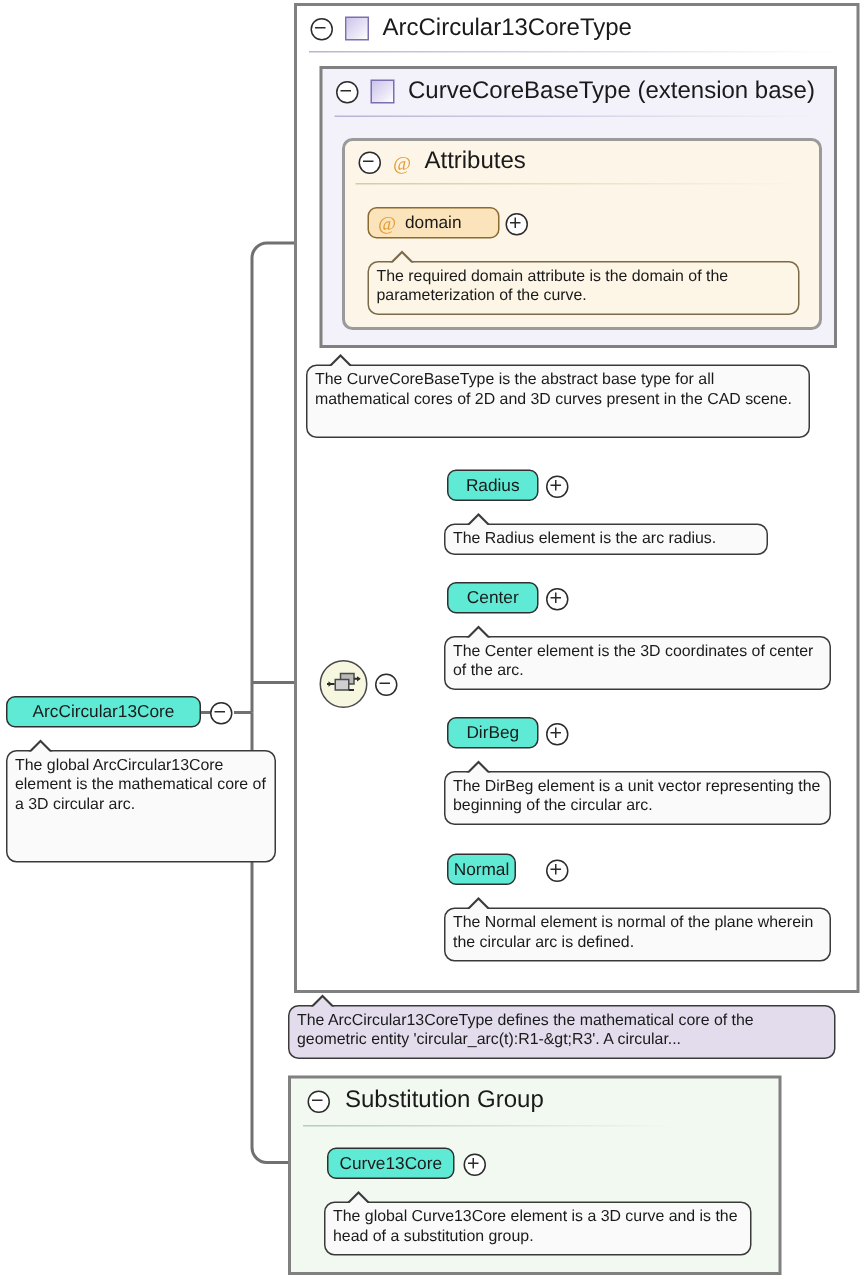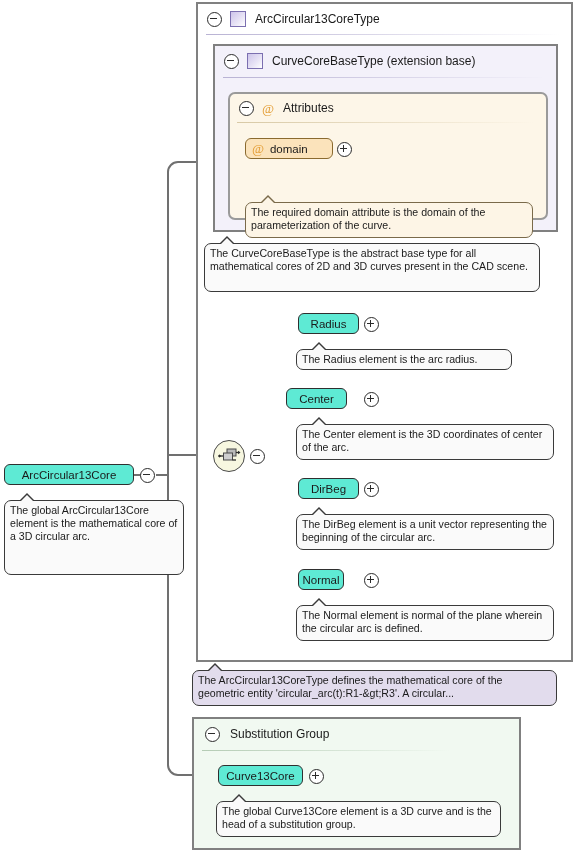--- a/index.html
+++ b/index.html
@@ -104,21 +104,21 @@
     margin-left: 8px;
     color: #e39b30;
     font-size: 13px;
     font-style: italic;
     font-family: "Liberation Serif", serif;
     flex: 0 0 auto;
     line-height: 1;
   }
   .hdrlabel {
     margin-left: 9px;
-    font-size: 12px;
+    font-size: 16px;
     color: #1a1a1a;
   }
   .hdrlabel.attr { color: #1a1a1a; }
 
   
   .pill {
     position: absolute;
     box-sizing: border-box;
     height: 21px;
     border: 1px solid #2f2f2f;
@@ -243,21 +243,21 @@
     </div>
     <div class="hdr-rule orange" style="left:7px; top:28px; width:298px;"></div>
   </div>
 
   <div class="pill attribute" style="left:245px; top:138px; width:88px;">
     <span class="atticon">@</span>
     <span>domain</span>
   </div>
   <span class="toggle plus pilltoggle" style="left:337px; top:142px;"></span>
 
-  <div class="note cream" style="left:245px; top:174px; width:288px; height:36px;margin-top:28px;">
+  <div class="note cream" style="left:245px; top:174px; width:288px; height:36px;">
     <span class="tip"></span>
     <span class="tipfill"></span>
     <span>The required domain attribute is the domain of the parameterization of the curve.</span>
   </div>
 
   <div class="note" style="left:204px; top:243px; width:336px; height:49px;">
     <span class="tip"></span>
     <span class="tipfill"></span>
     <span>The CurveCoreBaseType is the abstract base type for all mathematical cores of 2D and 3D curves present in the CAD scene.</span>
   </div>
@@ -278,21 +278,21 @@
   <div class="pill element" style="left:298px; top:313px; width:61px;">
     <span>Radius</span>
   </div>
   <span class="toggle plus pilltoggle" style="left:364px; top:317px;"></span>
   <div class="note" style="left:296px; top:349px; width:216px; height:21px;">
     <span class="tip"></span>
     <span class="tipfill"></span>
     <span>The Radius element is the arc radius.</span>
   </div>
 
-  <div class="pill element" style="left:286px; top:388px; width:61px;">
+  <div class="pill element" style="left:298px; top:388px; width:61px;">
     <span>Center</span>
   </div>
   <span class="toggle plus pilltoggle" style="left:364px; top:392px;"></span>
   <div class="note" style="left:296px; top:424px; width:258px; height:36px;">
     <span class="tip"></span>
     <span class="tipfill"></span>
     <span>The Center element is the 3D coordinates of center of the arc.</span>
   </div>
 
   <div class="pill element" style="left:298px; top:478px; width:61px;">

